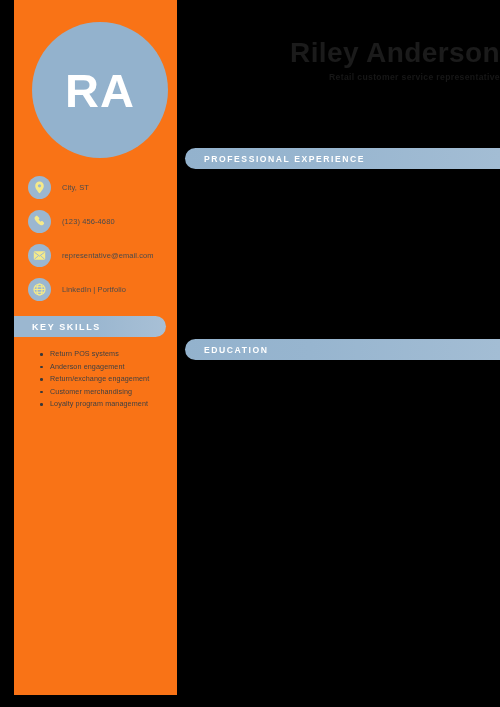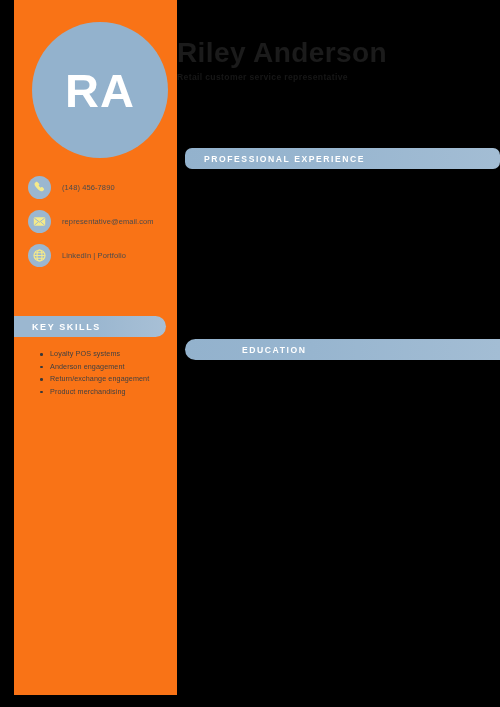--- a/index.html
+++ b/index.html
@@ -140,21 +140,21 @@
     right: 0;
     bottom: 0;
     background: #000000;
   }
 
   #header-block {
     position: absolute;
     left: 0;
     right: 0;
     top: 36px;
-    text-align: left;
+    text-align: right;
   }
   #full-name {
     font-size: 28px;
     font-weight: bold;
     color: #1b1b1b;
     letter-spacing: 0.4px;
     line-height: 34px;
   }
   #job-title {
     margin-top: 2px;
@@ -174,44 +174,53 @@
     display: flex;
     align-items: center;
   }
   .section-banner-title {
     margin-left: 19px;
     color: #ffffff;
     font-size: 8.6px;
     font-weight: bold;
     letter-spacing: 1.55px;
   }
-  #experience-banner { top: 148px; border-radius: 7px; }
-  #education-banner  { top: 339px; padding-left: 38px; }
+  #experience-banner { top: 148px; }
+  #education-banner  { top: 339px; }
 </style>
 </head>
 <body>
 
 <div id="resume-page">
 
   <aside id="sidebar">
 
     <div id="avatar">
       <span id="avatar-initials">RA</span>
     </div>
 
     <div id="contact-list">
 
+      <div class="contact-row">
+        <span class="contact-icon">
+          <svg width="11" height="13" viewBox="0 0 11 13">
+            <path d="M5.5 0.6C3.1 0.6 1.2 2.5 1.2 4.9c0 3.1 4.3 7.4 4.3 7.4s4.3-4.3 4.3-7.4c0-2.4-1.9-4.3-4.3-4.3z" fill="#f5ea8a"></path>
+            <circle cx="5.5" cy="4.8" r="1.6" fill="#9bb7d0"></circle>
+          </svg>
+        </span>
+        <span class="contact-text">City, ST</span>
+      </div>
 
       <div class="contact-row">
         <span class="contact-icon">
           <svg width="12" height="12" viewBox="0 0 12 12">
             <path d="M3.4 1.1c-.5-.5-1.2-.4-1.7.1l-.6.6C.4 2.5.4 3.6.9 4.6c1 2 3.4 4.4 5.4 5.4 1 .5 2.1.5 2.8-.2l.6-.6c.5-.5.6-1.2.1-1.7L8.6 6.3c-.4-.4-1-.4-1.4 0l-.5.5C6 6.3 5.1 5.4 4.6 4.6l.5-.5c.4-.4.4-1 0-1.4L3.4 1.1z" fill="#f5ea8a"></path>
           </svg>
         </span>
-        <span class="contact-text">(148) 456-7890</span>
+        <span class="contact-text">(123) 456-4680</span>
       </div>
 
       <div class="contact-row">
         <span class="contact-icon">
           <svg width="13" height="11" viewBox="0 0 13 11">
             <rect x="0.8" y="1.2" width="11.4" height="8.6" rx="1" fill="#f5ea8a"></rect>
             <path d="M1.4 2.2l5.1 3.9 5.1-3.9" fill="none" stroke="#9bb7d0" stroke-width="1"></path>
             <path d="M1.4 9.2l3.9-3.3M11.6 9.2L7.7 5.9" fill="none" stroke="#9bb7d0" stroke-width="0.9"></path>
           </svg>
         </span>
@@ -229,24 +238,25 @@
         <span class="contact-text">LinkedIn | Portfolio</span>
       </div>
 
     </div>
 
     <div id="key-skills-banner">
       <span id="key-skills-title">KEY SKILLS</span>
     </div>
 
     <ul id="skills-list">
-      <li>Loyalty POS systems</li>
+      <li>Return POS systems</li>
       <li>Anderson engagement</li>
       <li>Return/exchange engagement</li>
-      <li>Product merchandising</li>
+      <li>Customer merchandising</li>
+      <li>Loyalty program management</li>
     </ul>
 
   </aside>
 
   <main id="main">
 
     <div id="header-block">
       <div id="full-name">Riley Anderson</div>
       <div id="job-title">Retail customer service representative</div>
     </div>

